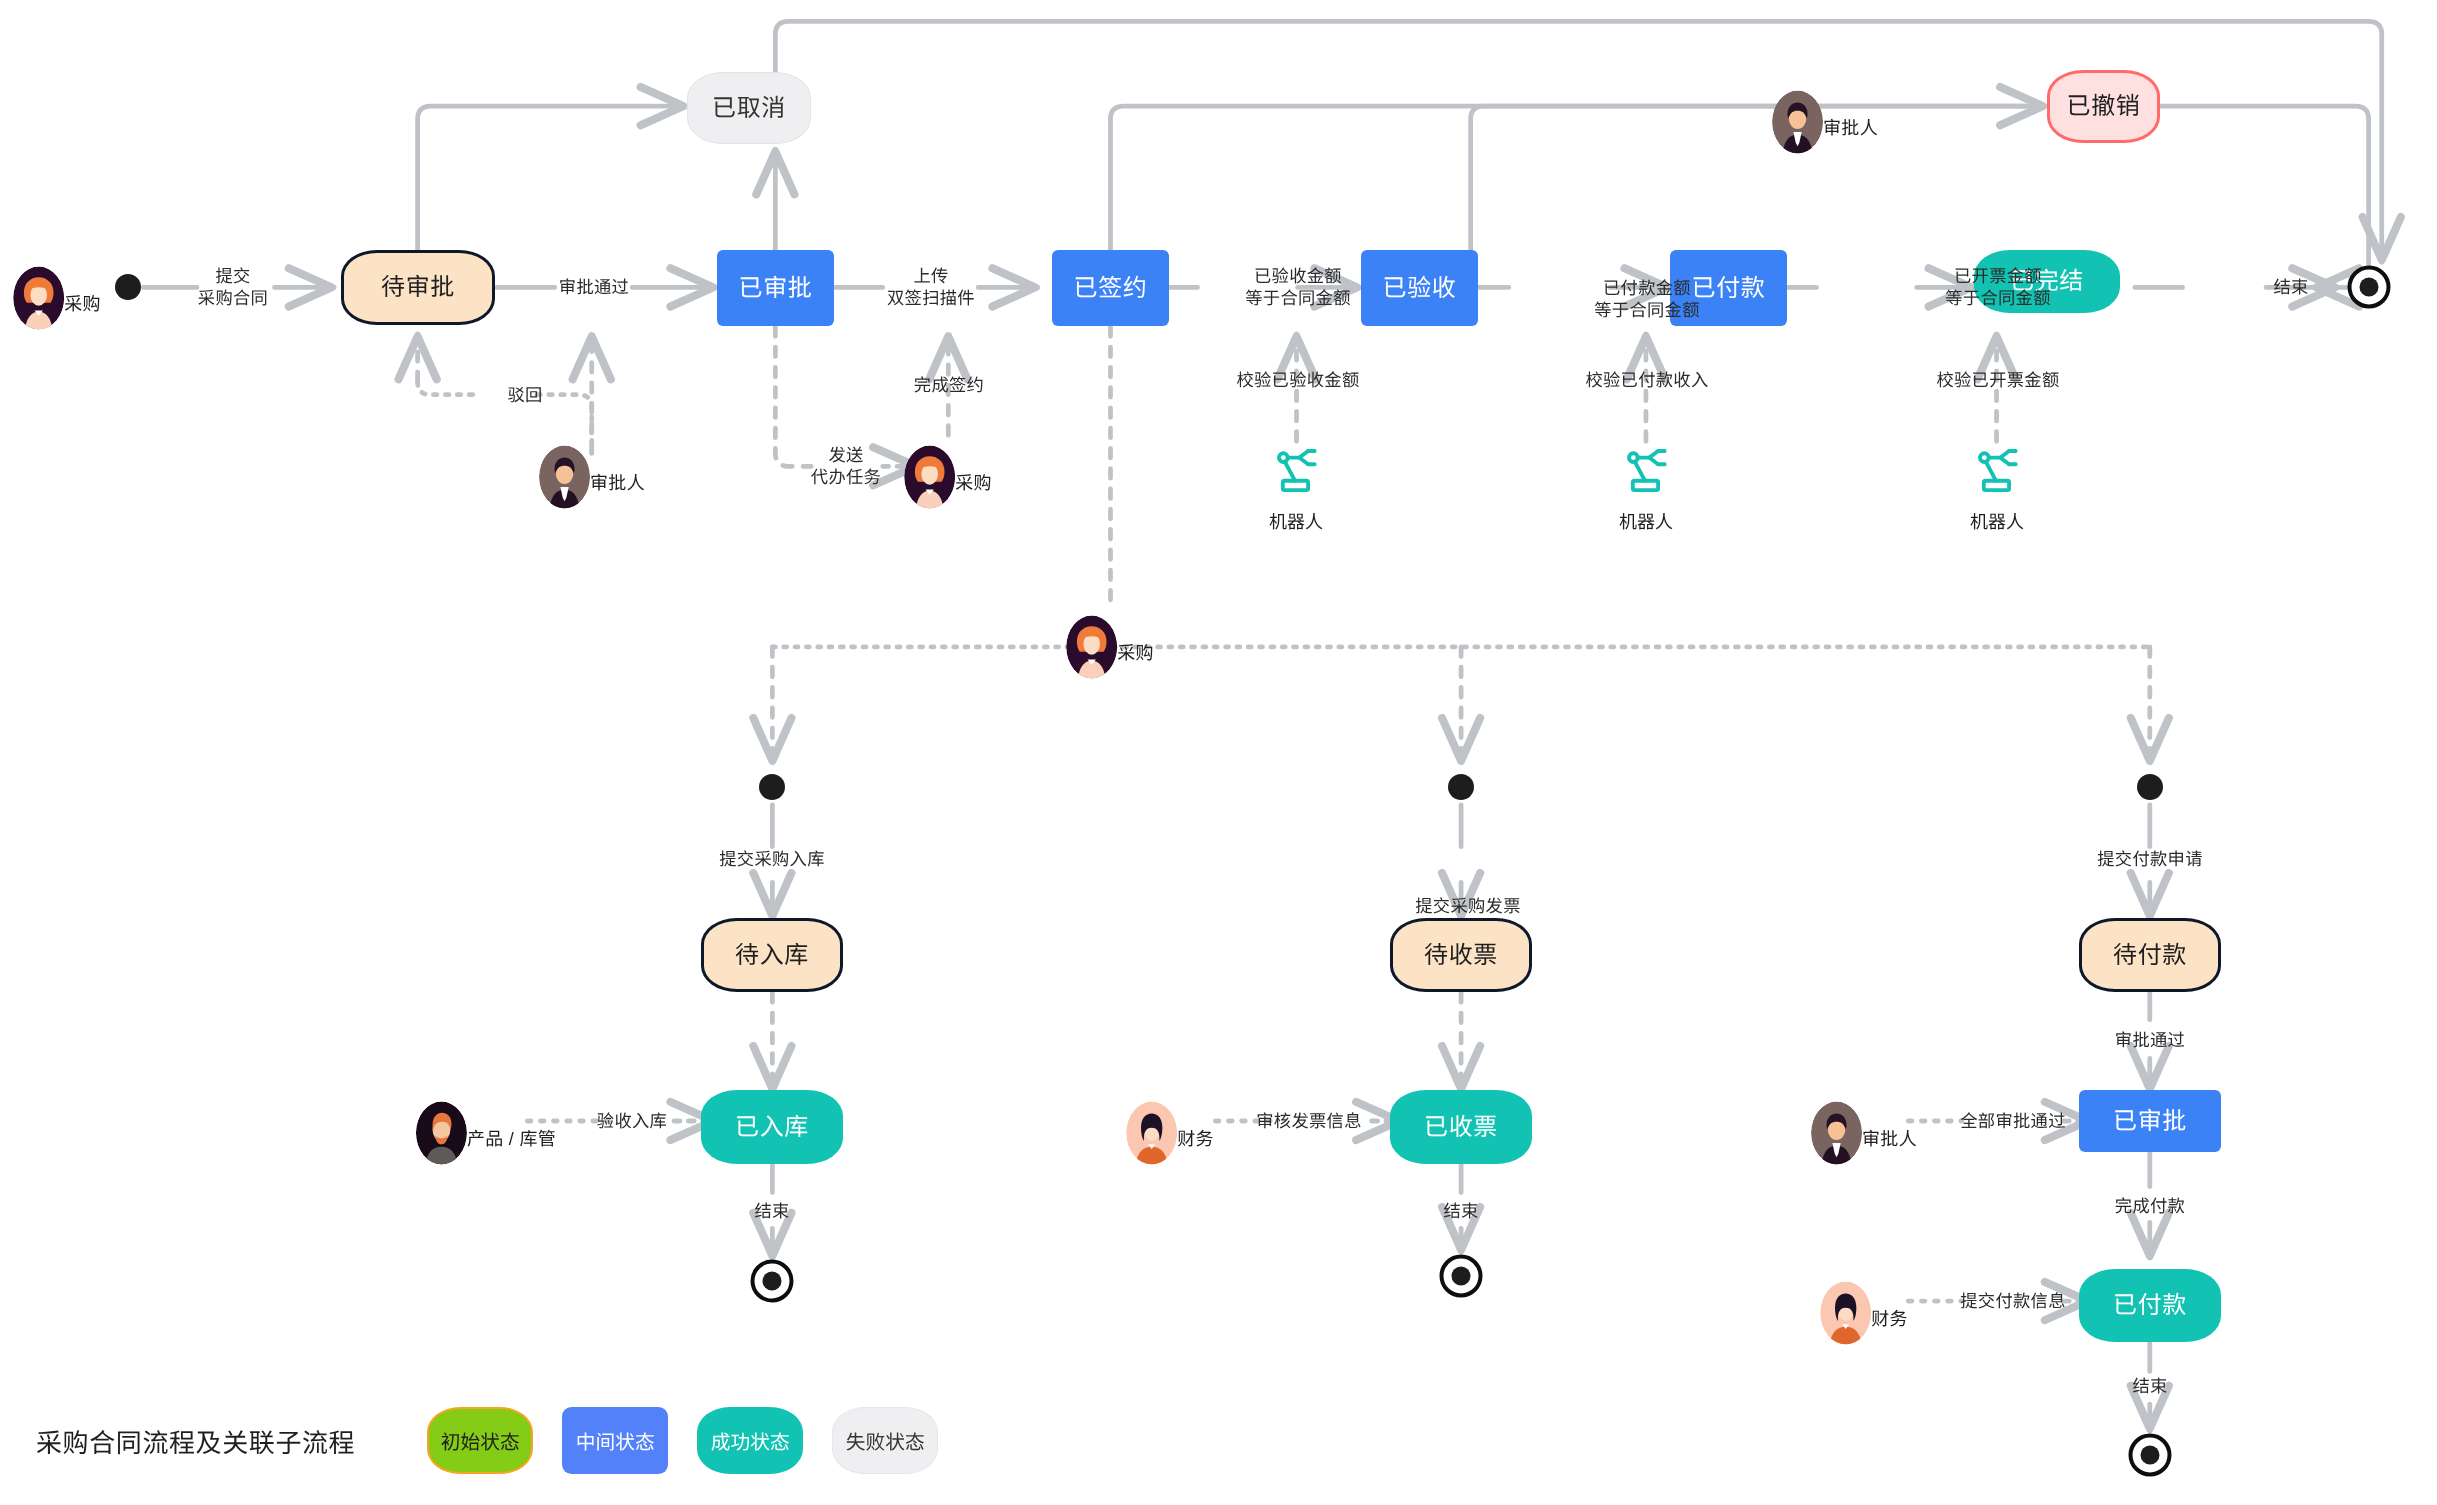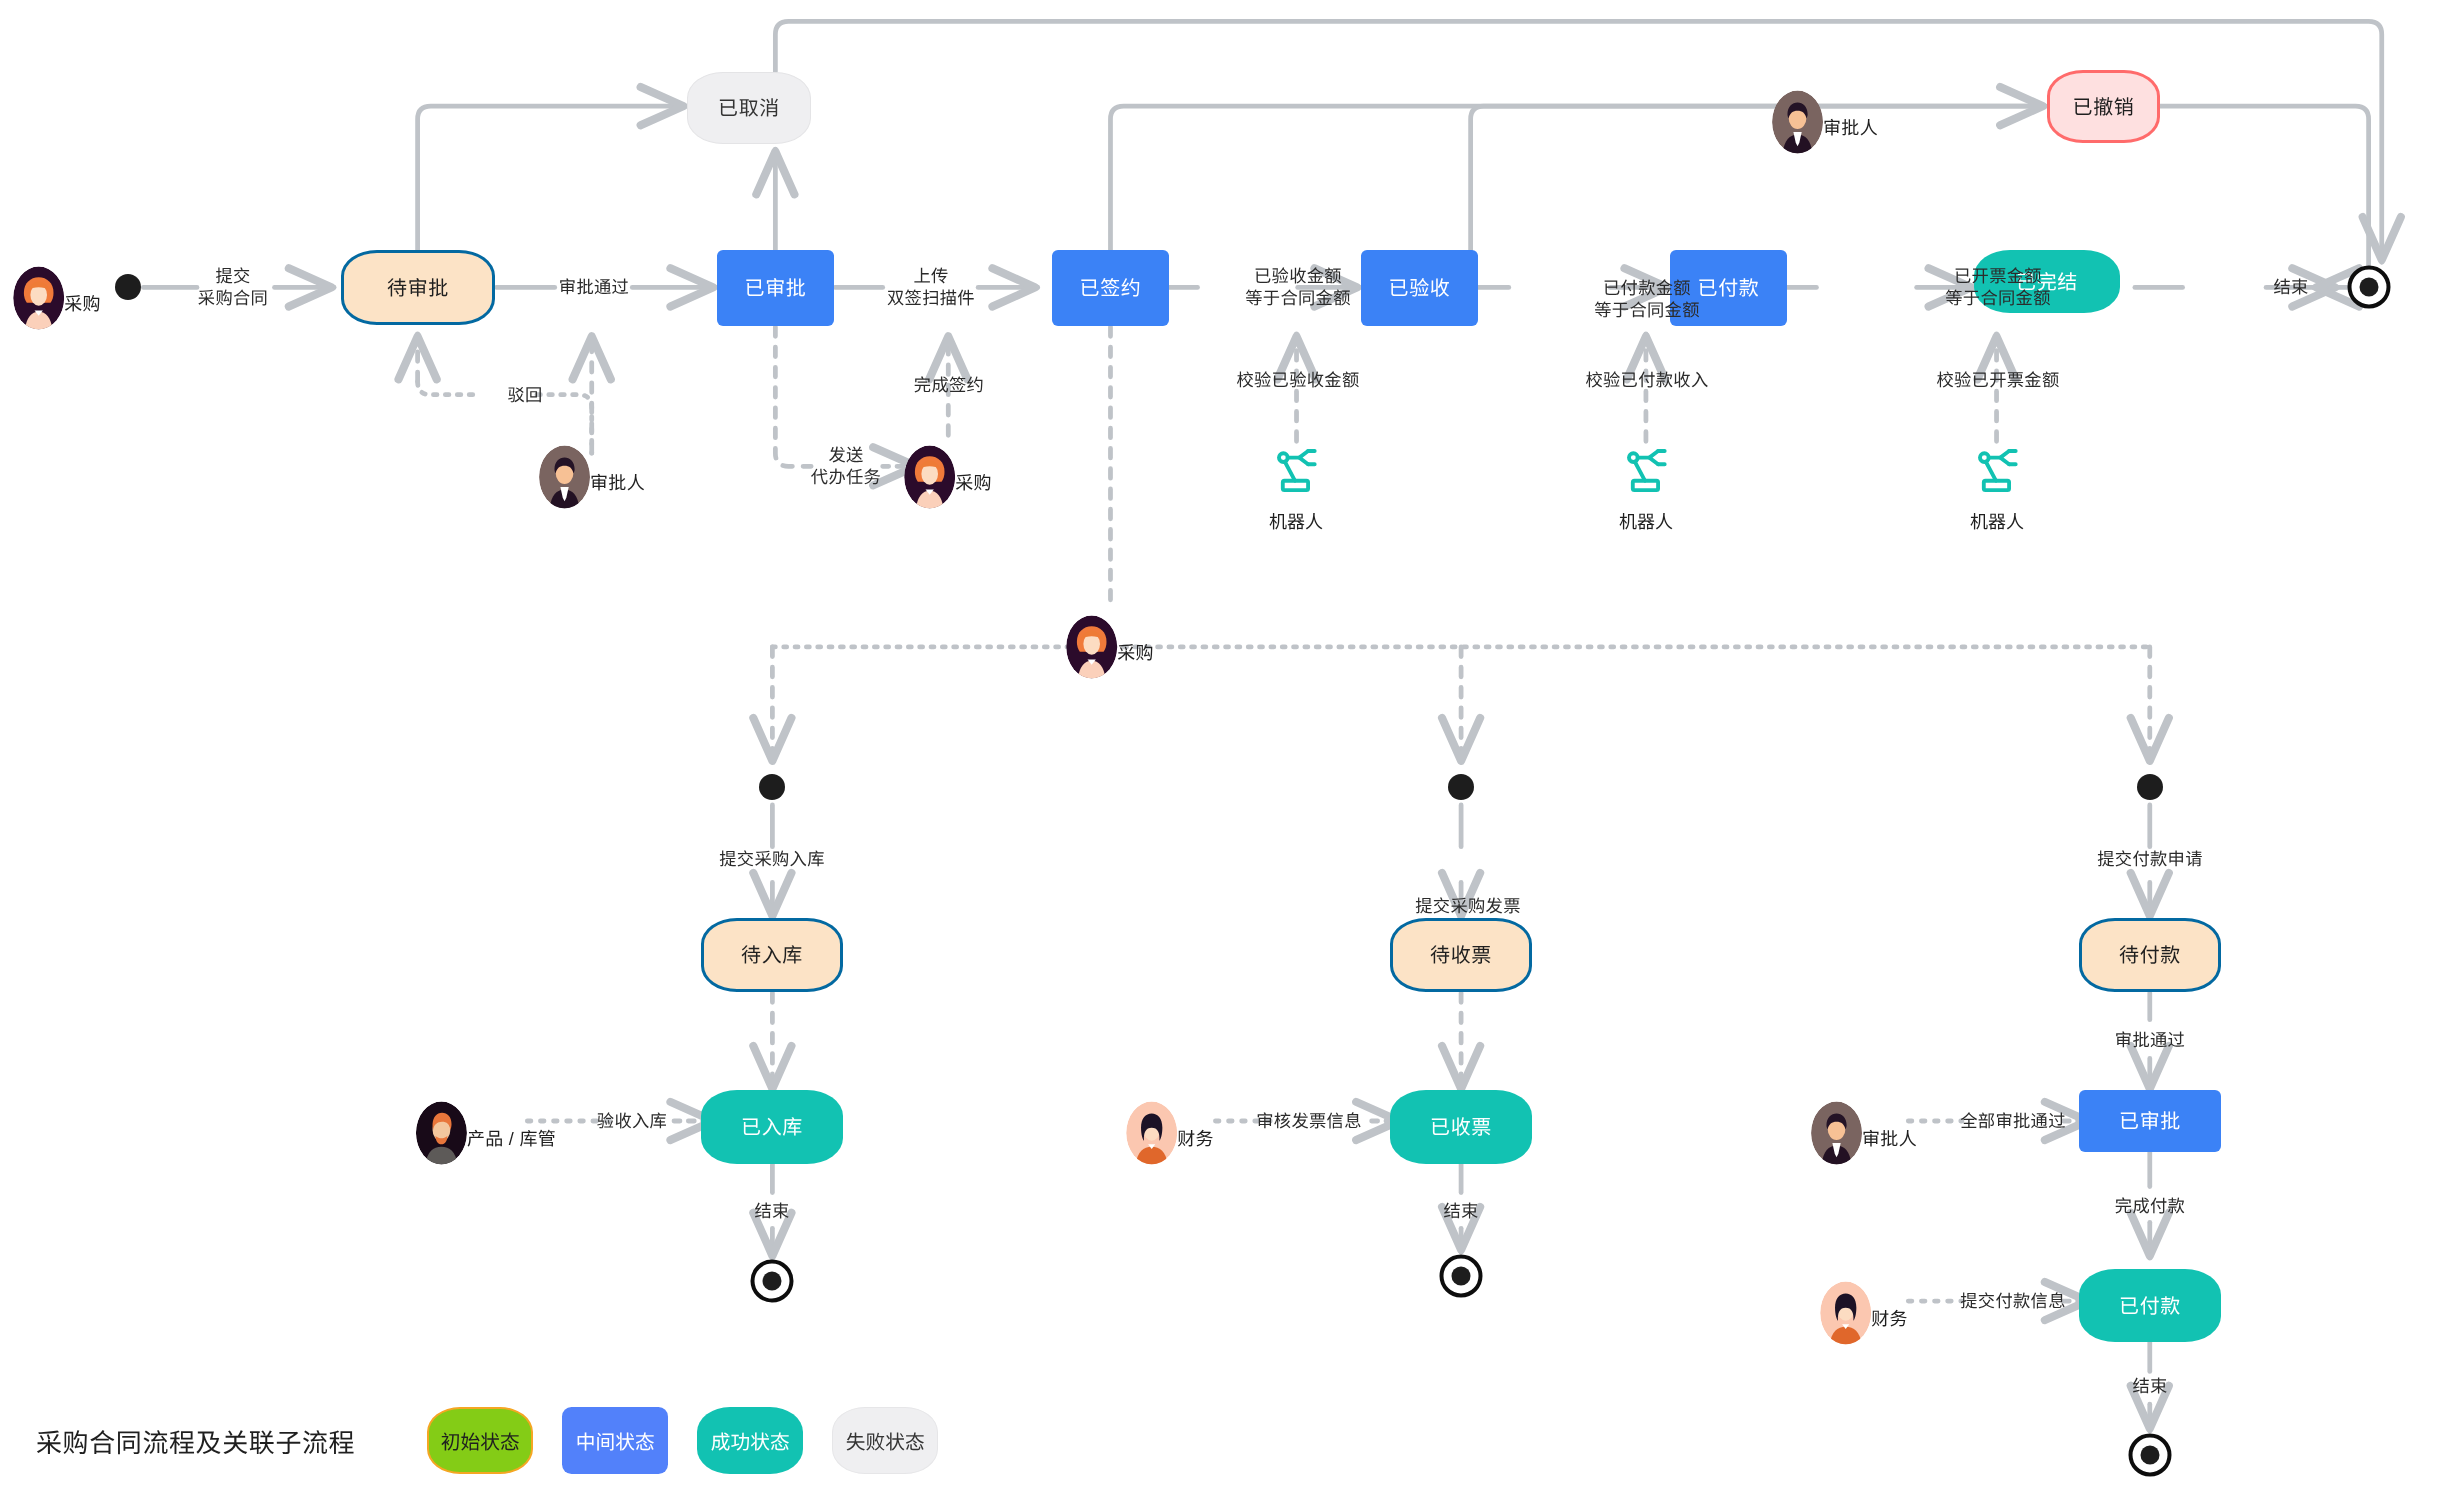--- a/index.html
+++ b/index.html
@@ -8,24 +8,24 @@
     font-family:"Liberation Sans","DejaVu Sans",sans-serif;
     width:2438px;height:1505px;overflow:hidden;position:relative;
   }
   #stage{position:relative;width:2438px;height:1505px;}
   svg.layer{position:absolute;inset:0;width:2438px;height:1505px;}
 
   
   .node{
     position:absolute;display:flex;align-items:center;justify-content:center;
     text-align:center;line-height:1.1;box-sizing:border-box;
-    font-size:20px;letter-spacing:0.6px;white-space:nowrap;
+    font-size:24px;letter-spacing:0.6px;white-space:nowrap;
   }
   .node.initial{
-    background:#FCE3C6;border:3px solid #0369a1;color:#1f1f1f;
+    background:#FCE3C6;border:3px solid #0f172a;color:#1f1f1f;
     border-radius:36px/26px;
   }
   .node.middle{
     background:#3b82f6;color:#ffffff;border-radius:6px;
   }
   .node.success{
     background:#12C2B2;color:#ffffff;border-radius:36px/26px;
   }
   .node.fail{
     background:#EFEFF1;color:#343434;border-radius:36px/26px;border:1.2px solid #E4E4E6;

